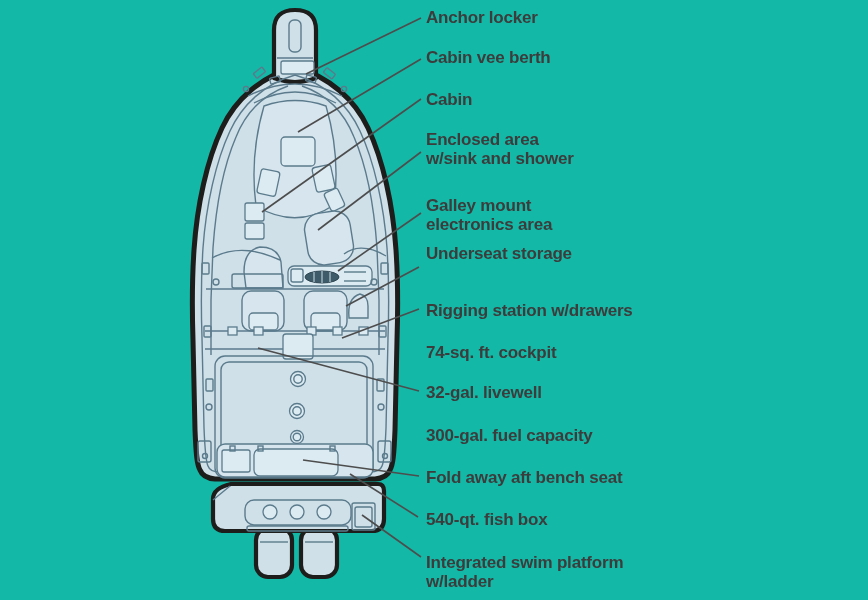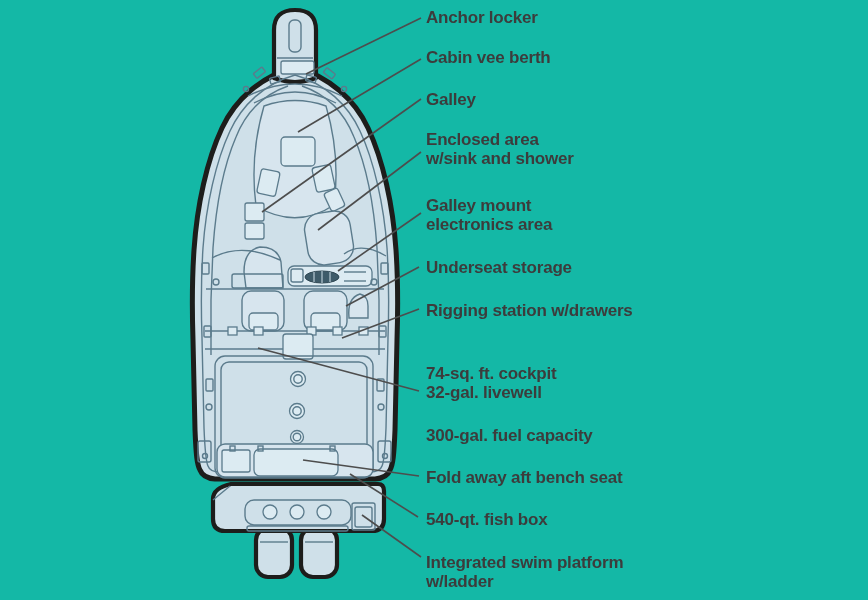--- a/index.html
+++ b/index.html
@@ -204,28 +204,28 @@
       <line x1="258" y1="348" x2="419" y2="391" class="leader"></line>
       <line x1="303" y1="460" x2="419" y2="476" class="leader"></line>
       <line x1="350" y1="474" x2="418" y2="517" class="leader"></line>
       <line x1="362" y1="515" x2="421" y2="557" class="leader"></line>
     </g>
   </svg>
 
   <div>
     <div class="lbl" style="top:8px">Anchor locker</div>
     <div class="lbl" style="top:48px">Cabin vee berth</div>
-    <div class="lbl" style="top:90px">Galley</div>
+    <div class="lbl" style="top:90px">Cabin</div>
     <div class="lbl" style="top:130px">Enclosed area
 w/sink and shower</div>
     <div class="lbl" style="top:196px">Galley mount
 electronics area</div>
-    <div class="lbl" style="top:258px">Underseat storage</div>
+    <div class="lbl" style="top:244px">Underseat storage</div>
     <div class="lbl" style="top:301px">Rigging station w/drawers</div>
-    <div class="lbl" style="top:364px">74-sq. ft. cockpit</div>
+    <div class="lbl" style="top:343px">74-sq. ft. cockpit</div>
     <div class="lbl" style="top:383px">32-gal. livewell</div>
     <div class="lbl" style="top:426px">300-gal. fuel capacity</div>
     <div class="lbl" style="top:468px">Fold away aft bench seat</div>
     <div class="lbl" style="top:510px">540-qt. fish box</div>
     <div class="lbl" style="top:553px">Integrated swim platform
 w/ladder</div>
   </div>
 </div>
 
 </body></html>

